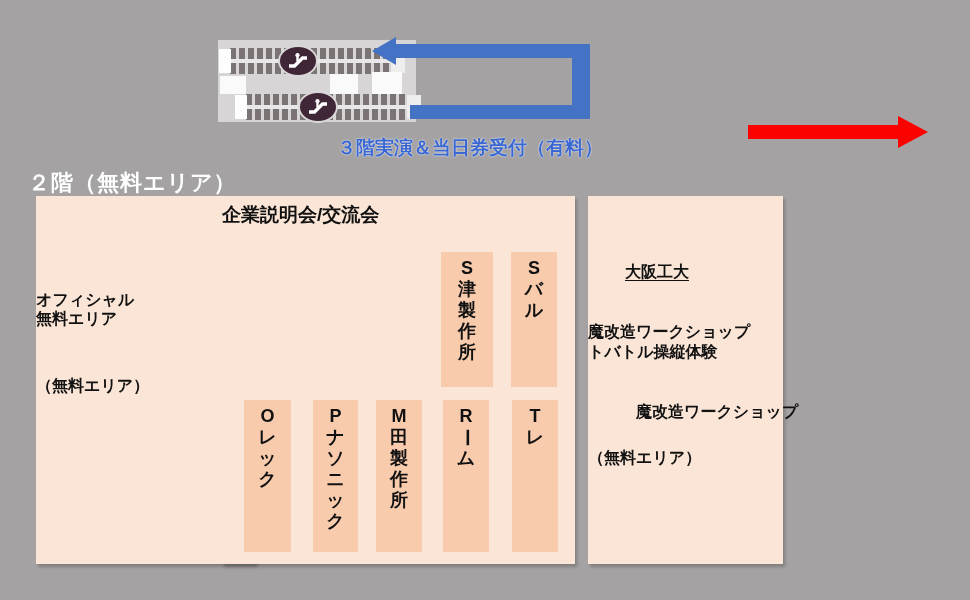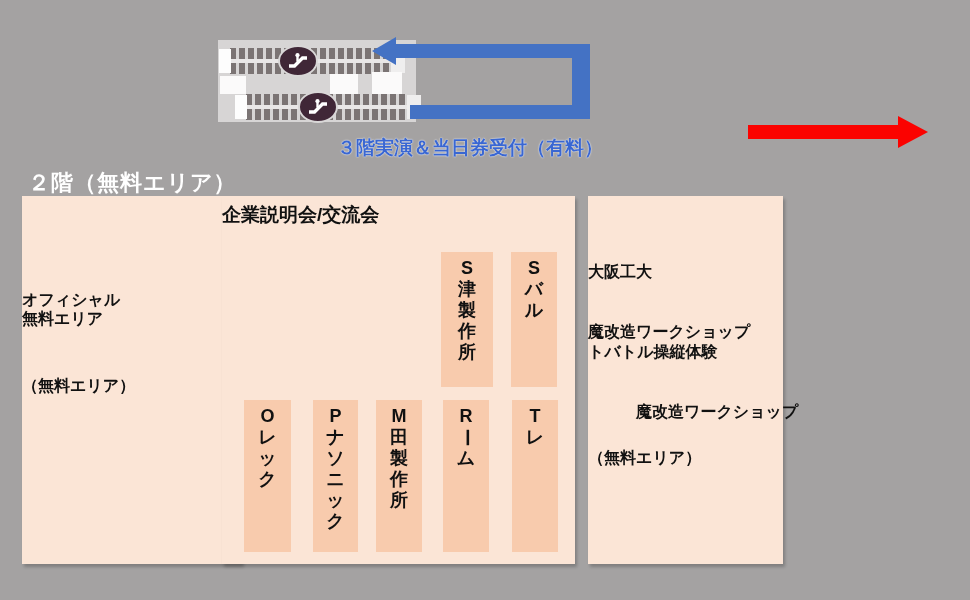--- a/index.html
+++ b/index.html
@@ -62,29 +62,29 @@
     border-top:16px solid transparent;border-bottom:16px solid transparent;
     border-left:30px solid var(--red);}
   .red-label{left:736px;top:149px;width:234px;text-align:center;
     color:var(--red);font-size:21px;font-weight:bold;}
 
   
   .floor-title{left:28px;top:161px;color:#ffffff;font-size:22px;font-weight:bold;letter-spacing:1px;margin-top:7px;}
 
   
   .area{top:196px;height:368px;background:var(--box);box-shadow:2px 3px 3px rgba(0,0,0,.22);}
-  .goods{left:22px;width:220px;}
+  .goods{left:36px;width:220px;}
   .company{left:222px;width:353px;}
   .univ{left:588px;width:195px;}
   .area .line{position:absolute;left:0;width:100%;text-align:left;
     font-weight:bold;font-size:16px;line-height:19px;}
   .goods-name{top:94px;}
   .goods-note{top:180px;}
   .company-title{top:8px;font-size:19px !important;line-height:22px !important;}
-  .univ-name{top:66px;text-underline-offset:3px;}
+  .univ-name{top:66px;text-decoration:underline;text-underline-offset:3px;margin-left:37px;}
   .univ-prog1{top:126px;line-height:20px !important;}
   .univ-prog2{top:206px;padding-left:48px;}
   .univ-note{top:252px;}
 
   
   .booth{position:absolute;background:var(--booth);
     display:flex;flex-direction:column;align-items:center;padding-top:6px;box-sizing:border-box;}
   .booth .vchar{display:block;font-size:18px;font-weight:bold;line-height:21px;text-align:center;}
   .booth .vchar.rot{transform:rotate(90deg);}
   .b-top{top:56px;height:135px;}

